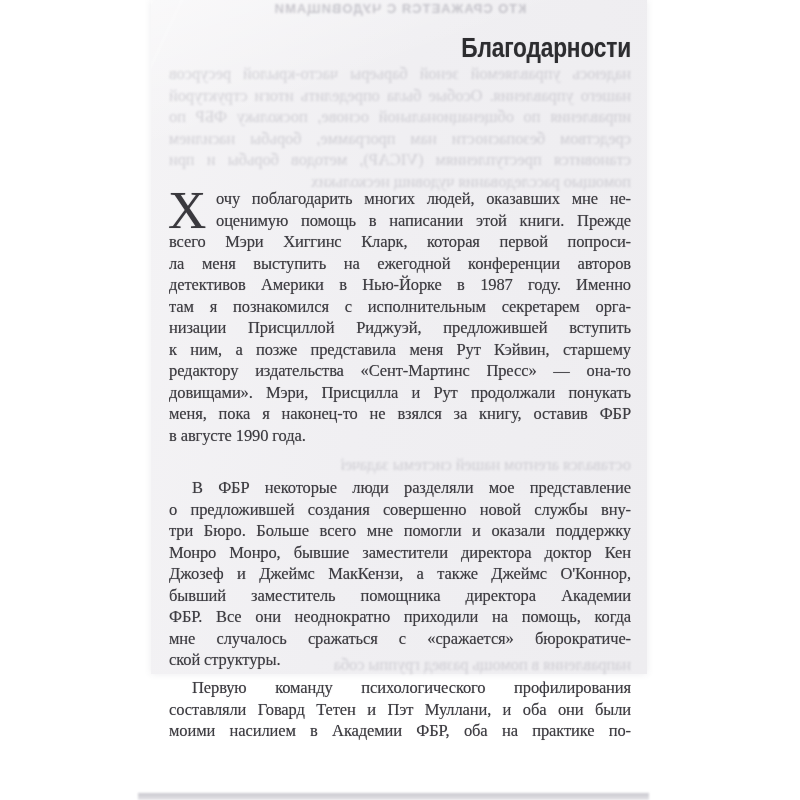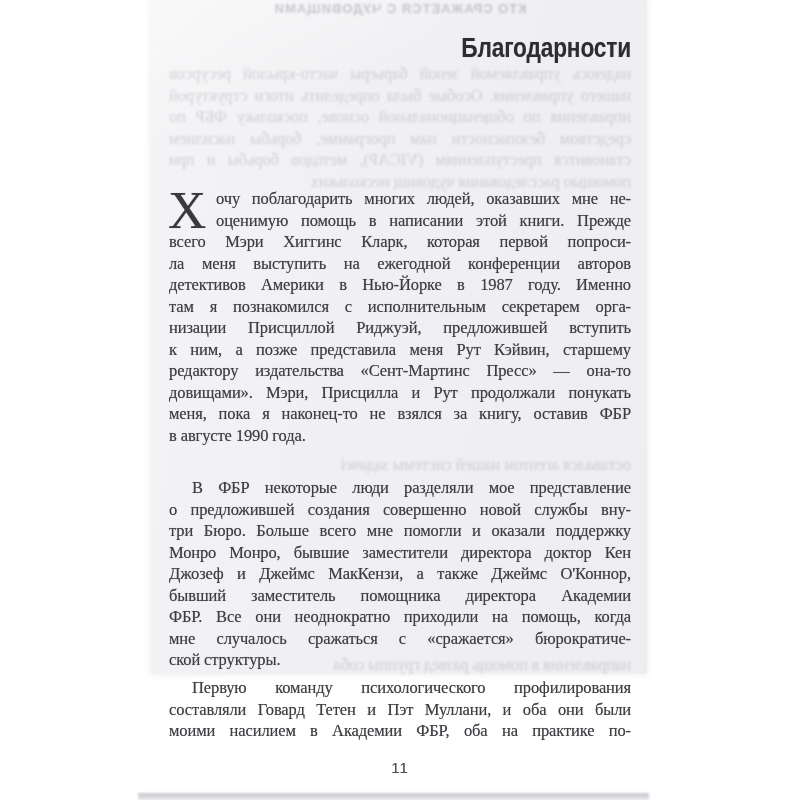--- a/index.html
+++ b/index.html
@@ -133,17 +133,16 @@
     <div class="para para3 body-text">
         <div class="line indented">Первую команду психологического профилирования</div>
         <div class="line">составляли Говард Тетен и Пэт Муллани, и оба они были</div>
         <div class="line">моими насилием в Академии ФБР, оба на практике по-</div>
       </div>
 
     <div class="ghost-frag ghost-frag1 ghost">оставался агентом нашей системы задачей</div>
 
     <div class="ghost-frag ghost-frag2 ghost">направления в помощь развед группы соба</div>
 
-    <div class="page-number">11</div>
   </div>
 </div>
 
 <div class="page-edge-shadow"></div>
 
 </body></html>

